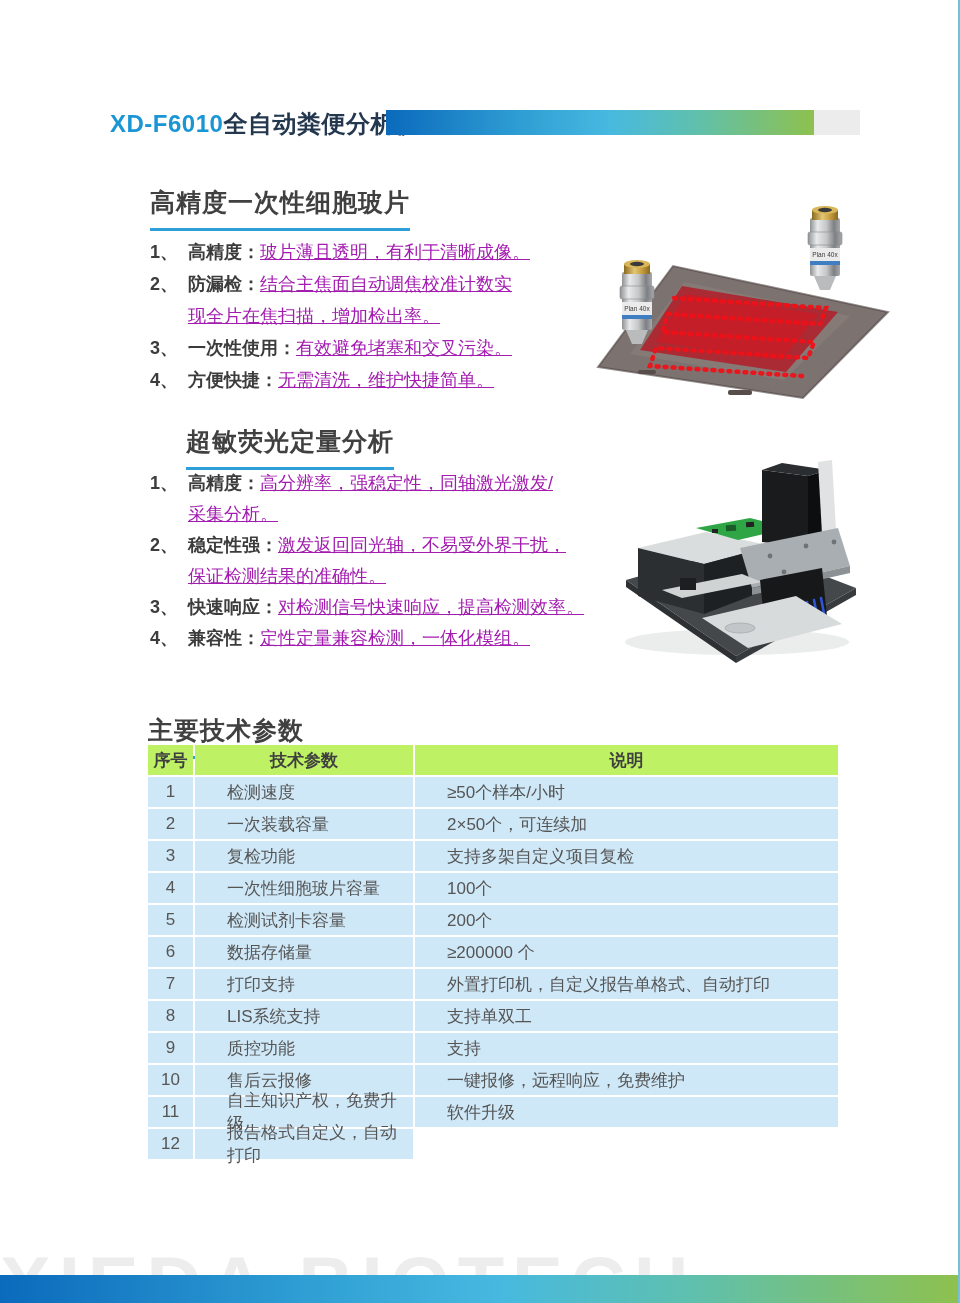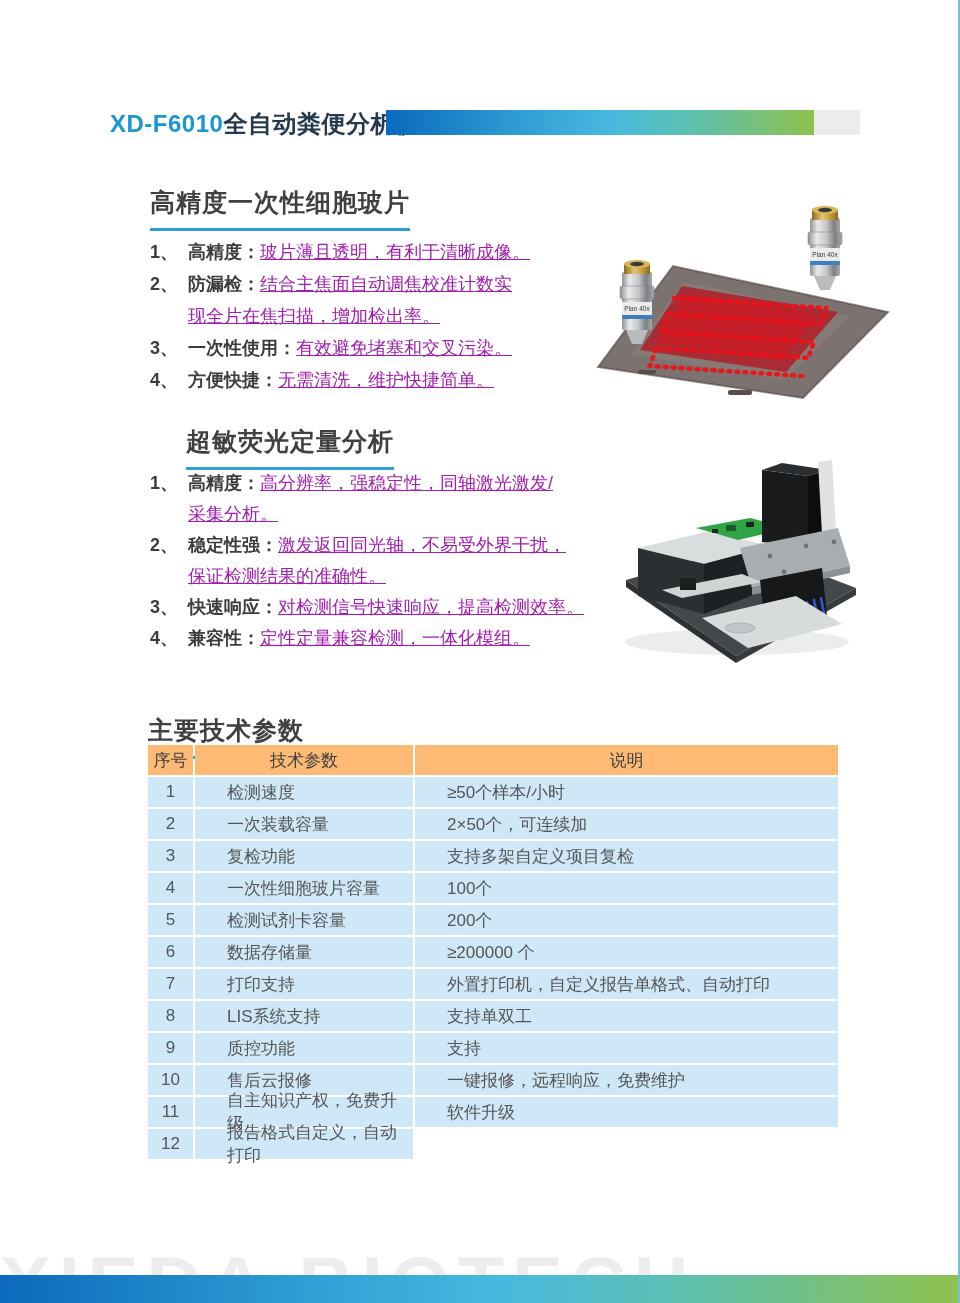--- a/index.html
+++ b/index.html
@@ -42,21 +42,21 @@
   .illus2{position:absolute;left:610px;top:430px;width:254px;height:234px;}
 
   
   .spec-table{
     position:absolute;left:148px;top:745px;width:690px;
     display:grid;grid-template-columns:45px 218px 1fr;
     grid-auto-rows:30px;row-gap:2px;column-gap:2px;
     font-size:17px;
   }
   .spec-table .cell{display:flex;align-items:center;background:#cfe8f7;color:#555;}
-  .spec-table .hcell{background:#fdba74;font-weight:normal;color:#3f3f3f;justify-content:center;}
+  .spec-table .hcell{background:#bef264;font-weight:bold;color:#3f3f3f;justify-content:center;}
   .spec-table .c-num{justify-content:center;}
   .spec-table .c-left{padding-left:32px;}
 
   
   .watermark{
     position:absolute;left:0;width:100%;top:1196px;text-align:left;
     font-size:76px;font-weight:bold;color:#ededed;letter-spacing:8px;white-space:nowrap;margin-top:44px;
   }
   .bottom-bar{
     position:absolute;left:0;bottom:0;width:100%;height:28px;

